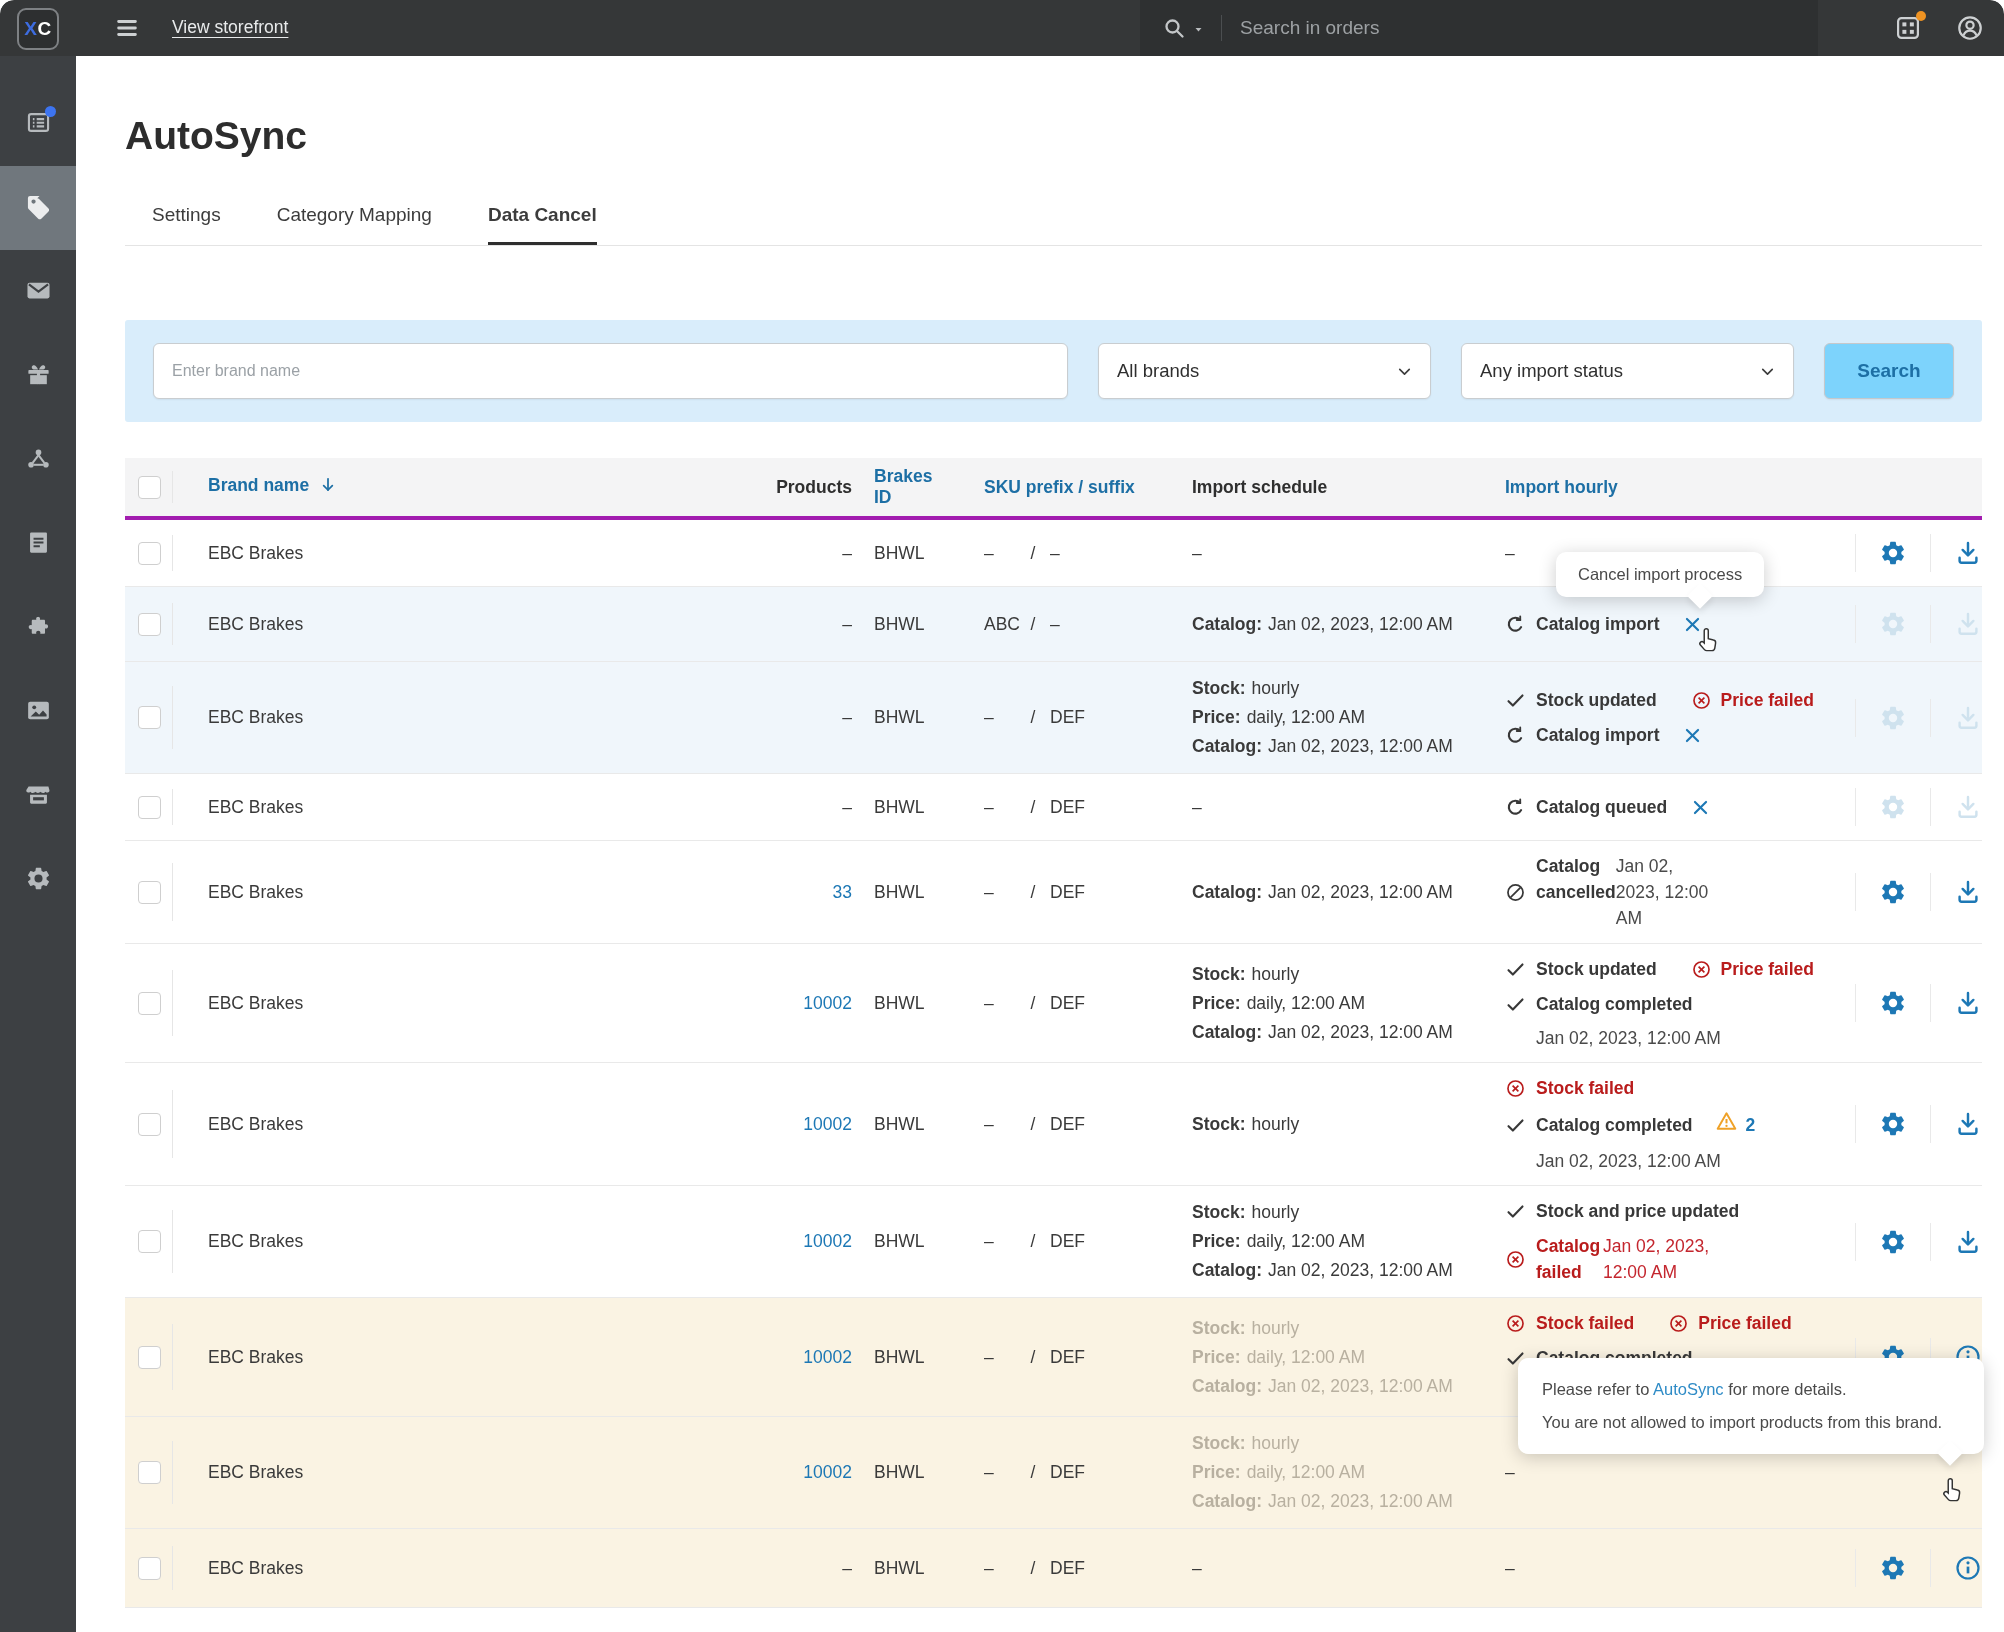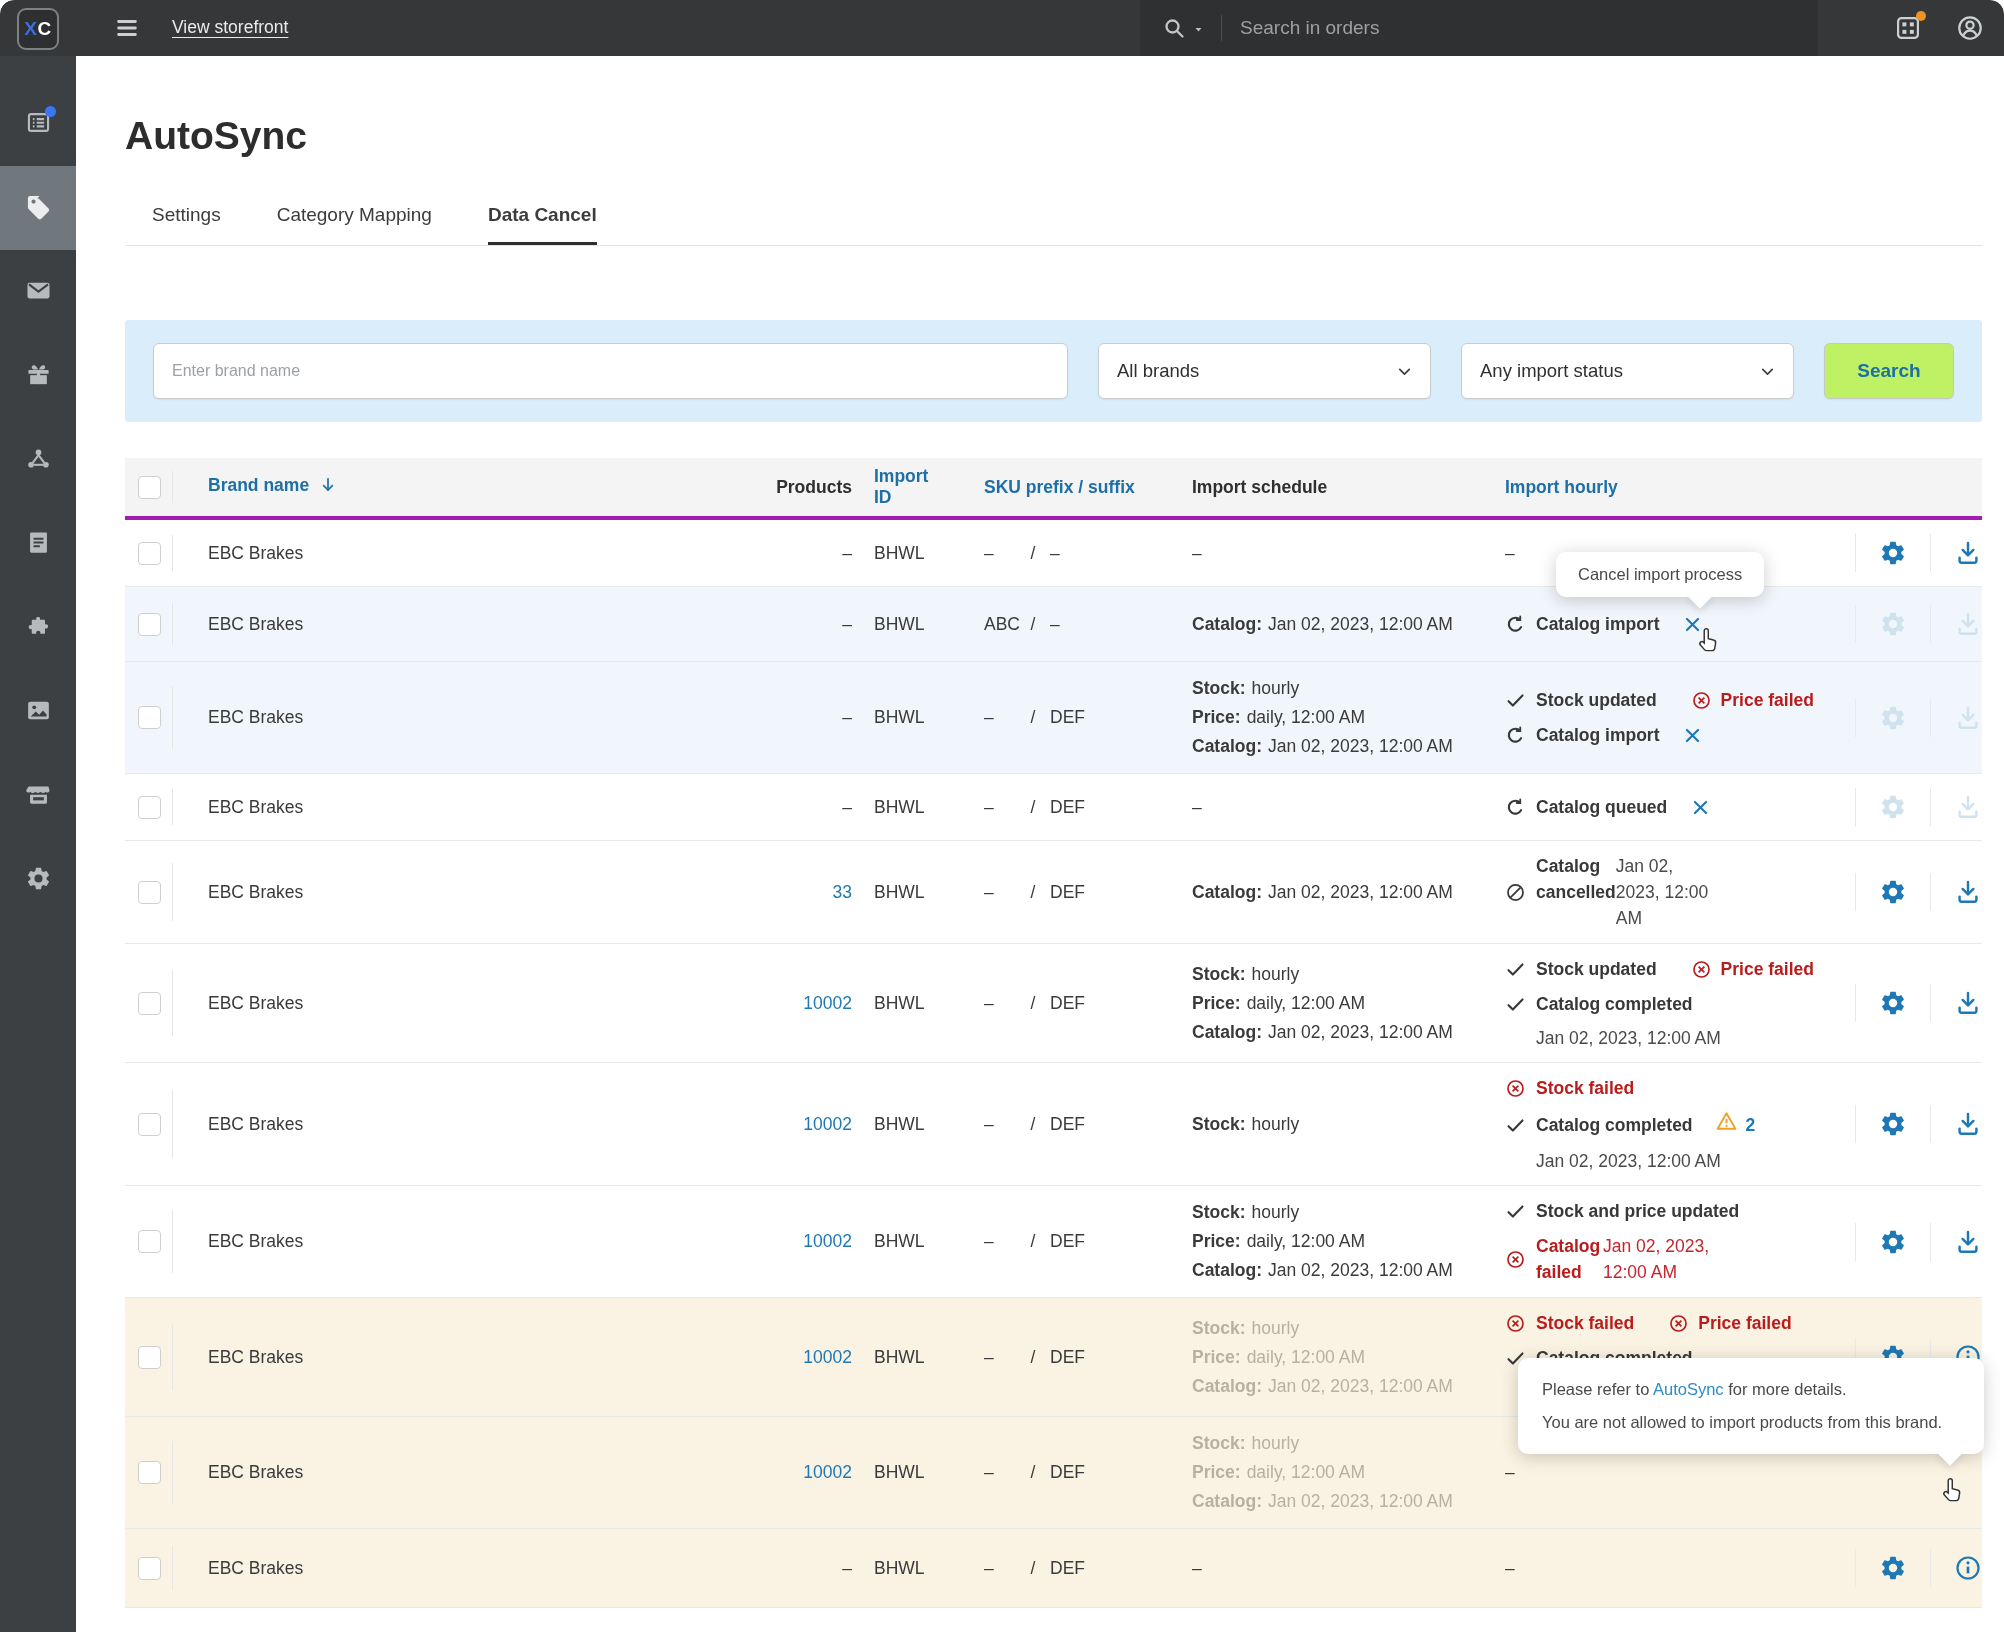--- a/index.html
+++ b/index.html
@@ -40,21 +40,21 @@
   .tab { font-size:19px; color:#3c3c3c; padding-bottom:16px; cursor:pointer; text-decoration:none;text-align:center; }
   .tab.active { font-weight:700; border-bottom:3.5px solid #2e2e2e; }
 
   
   .filters { margin-top:74px; background:#d9edfb; border-radius:3px; padding:23px 28px; display:flex; gap:30px; align-items:center; }
   .f-input { flex:1; height:56px; border:1px solid #c9cdd0; border-radius:6px; font-size:16px; color:#333; padding:0 18px; font-family:inherit; box-shadow:0 1px 2px rgba(0,0,0,.06); }
   .f-input::placeholder { color:#9ba1a6; }
   .f-select { width:333px; height:56px; background:#fff; border:1px solid #c9cdd0; border-radius:6px; display:flex; align-items:center; justify-content:space-between; padding:0 16px 0 18px; font-size:18.5px; color:#2f2f2f; cursor:pointer; box-shadow:0 1px 2px rgba(0,0,0,.06); }
   .f-select .chev { width:19px; height:19px; color:#3c3c3c; }
   .f-select .chev svg { width:19px; height:19px; }
-  .f-btn { width:130px; height:56px; background:#bef264; border:1px solid #c5c8cb; border-radius:6px; color:#1d6fa5; font-weight:700; font-size:19px; cursor:pointer; font-family:inherit; box-shadow:0 1px 2px rgba(0,0,0,.06); }
+  .f-btn { width:130px; height:56px; background:#7dd3fc; border:1px solid #c5c8cb; border-radius:6px; color:#1d6fa5; font-weight:700; font-size:19px; cursor:pointer; font-family:inherit; box-shadow:0 1px 2px rgba(0,0,0,.06); }
 
   
   .table { margin-top:36px; }
   .thead { display:flex; align-items:center; background:#f4f4f5; height:62px; border-bottom:4px solid #a21caf; font-size:17.5px; font-weight:600; }
   .c { flex-shrink:0; }
   .c-check { width:48px; position:relative; display:flex; align-items:center; justify-content:center; align-self:stretch; }
   .c-check::after { content:""; position:absolute; right:0; top:22%; bottom:22%; width:1px; background:#e6e6e6; }
   .cb { width:23px; height:23px; border:1.5px solid #cfcfcf; border-radius:4px; background:#fff; cursor:pointer; }
   .c-brand { width:567px; padding-left:35px; color:#3a3a3a; font-size:17.5px; }
   .c-products { width:112px; text-align:right; font-size:17.5px; color:#3a3a3a; }
@@ -261,21 +261,21 @@
     <section class="table">
       <div class="thead">
         <div class="c c-check">
             <span class="cb"></span>
           </div>
         <div class="c c-brand"><a class="th-link"><span>Brand name</span><span class="sort"><svg viewBox="0 0 24 24" fill="none" stroke="currentColor" stroke-width="2.1" stroke-linecap="round" stroke-linejoin="round">
                   <line x1="12" y1="4.5" x2="12" y2="18"></line>
                   <path d="M6.8 12.8 12 18l5.2-5.2"></path>
                 </svg></span></a></div>
         <div class="c c-products th-dark">Products</div>
-        <div class="c c-id"><a class="th-link">Import ID</a></div>
+        <div class="c c-id"><a class="th-link">Brakes ID</a></div>
         <div class="c c-sku"><a class="th-link">SKU prefix / suffix</a></div>
         <div class="c c-schedule th-dark">Import schedule</div>
         <div class="c c-status"><a class="th-link">Import hourly</a></div>
         <div class="c c-actions"></div>
       </div>
       <div id="tbody">
           <div class="trow" style="min-height: 67px;">
             <div class="c c-check">
               <span class="cb"></span>
             </div>

